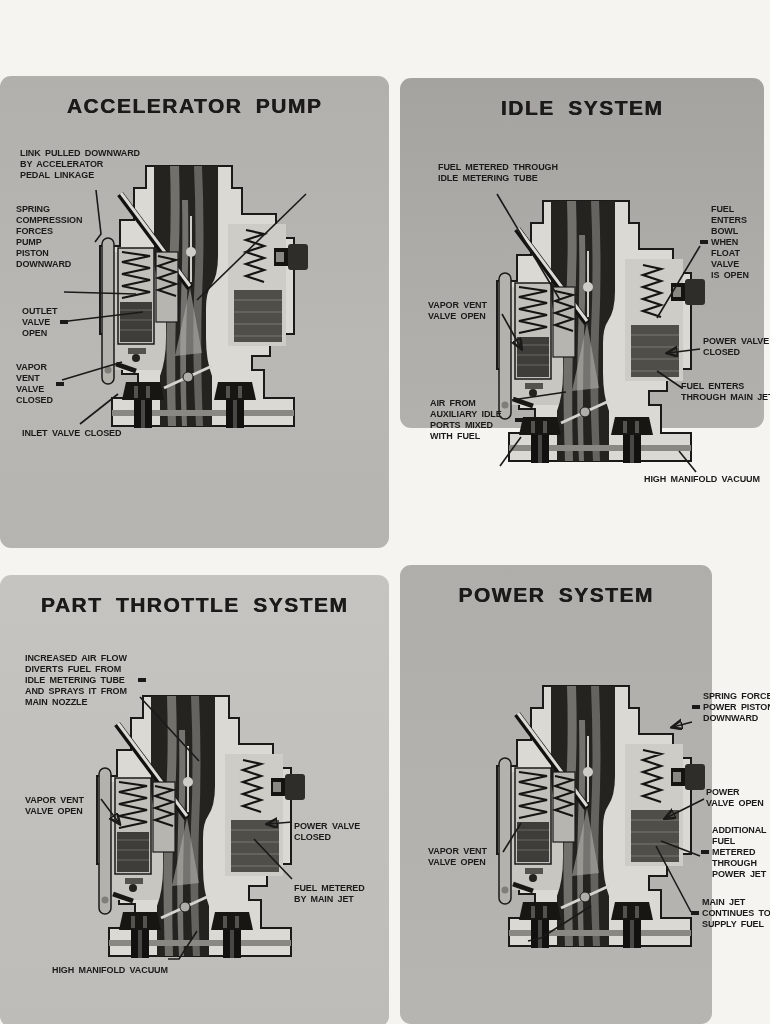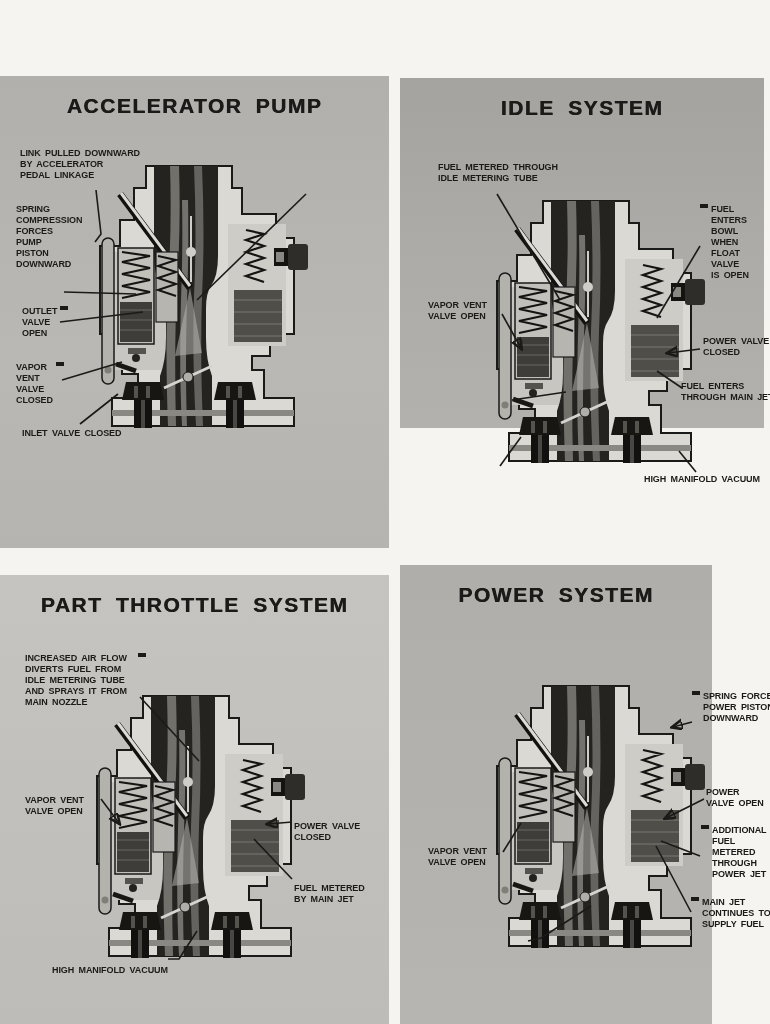--- a/index.html
+++ b/index.html
@@ -6,33 +6,33 @@
   .page{
     position:relative;width:770px;height:1024px;margin:0 auto;
     background:#f5f4f1;overflow:hidden;
     font-family:"Liberation Sans", sans-serif;color:#1b1a18;
   }
   .page-header{
     position:absolute;left:42px;top:40px;
     font-size:26px;font-weight:700;letter-spacing:1px;word-spacing:9px;
     text-shadow:0.6px 0 0 currentColor;
   }
-  .panel{position:absolute;overflow:visible;}
+  .panel{position:absolute;overflow:visible;border-radius:11px;}
   .panel-tl{left:0;top:76px;width:389px;height:472px;background:linear-gradient(180deg,#b2b0ad,#bab8b4 60%,#b6b4b0);}
   .panel-tr{left:400px;top:78px;width:364px;height:350px;background:linear-gradient(180deg,#a5a3a0,#aeaca9 55%,#b3b1ad);}
   .panel-bl{left:0;top:575px;width:389px;height:452px;background:linear-gradient(180deg,#c6c4c0,#bebcb8);}
   .panel-br{left:400px;top:565px;width:312px;height:459px;background:linear-gradient(180deg,#b0aeaa,#b7b5b1);}
   .panel-title{
     position:absolute;left:0;top:18px;width:100%;text-align:center;
     font-size:21px;font-weight:700;letter-spacing:1.5px;word-spacing:6px;
     text-shadow:0.5px 0 0 currentColor;
   }
   .illus{position:absolute;}
   .callout{
-    position:absolute;display:flex;gap:3px;align-items:flex-start;
+    position:absolute;display:flex;gap:3px;align-items:center;
     font-size:9px;font-weight:700;line-height:1.22;letter-spacing:-0.1px;word-spacing:2px;
   }
   .callout-text{white-space:pre-line;}
   .bracket{width:6px;flex:0 0 6px;}
   .bracket-right{border-top:2.5px solid #1b1a18;border-right:2.5px solid #1b1a18;border-bottom:2.5px solid #1b1a18;}
   .bracket-left{border-top:2.5px solid #1b1a18;border-left:2.5px solid #1b1a18;border-bottom:2.5px solid #1b1a18;}
   .leaders{position:absolute;left:0;top:0;pointer-events:none;}
   .leaders path, .leaders line, .leaders polyline{stroke:#1b1a18;stroke-width:1.6;fill:none;}
 </style>
 </head>
@@ -158,20 +158,27 @@
 IS OPEN</span>
     </div>
     <div class="callout" style="left:28px;top:222px;width:80px">
       <span class="callout-text">VAPOR VENT
 VALVE OPEN</span>
     </div>
     <div class="callout" style="left:303px;top:258px;width:90px">
       <span class="callout-text">POWER VALVE
 CLOSED</span>
     </div>
+    <div class="callout" style="left:30px;top:320px">
+      <span class="callout-text" style="width:82px">AIR FROM
+AUXILIARY IDLE
+PORTS MIXED
+WITH FUEL</span>
+      <span class="bracket bracket-right"></span>
+    </div>
     <div class="callout" style="left:281px;top:303px;width:120px">
       <span class="callout-text">FUEL ENTERS
 THROUGH MAIN JET</span>
     </div>
     <div class="callout" style="left:244px;top:396px;width:180px">
       <span class="callout-text">HIGH MANIFOLD VACUUM</span>
     </div>
   </div>
 
   <div class="panel panel-bl">

